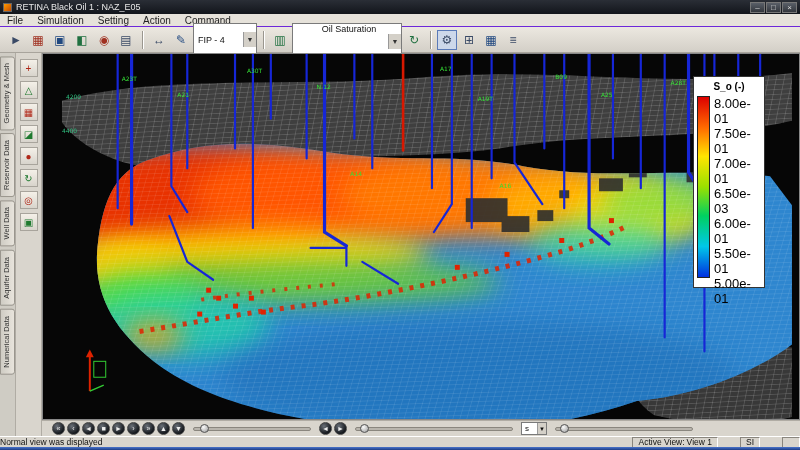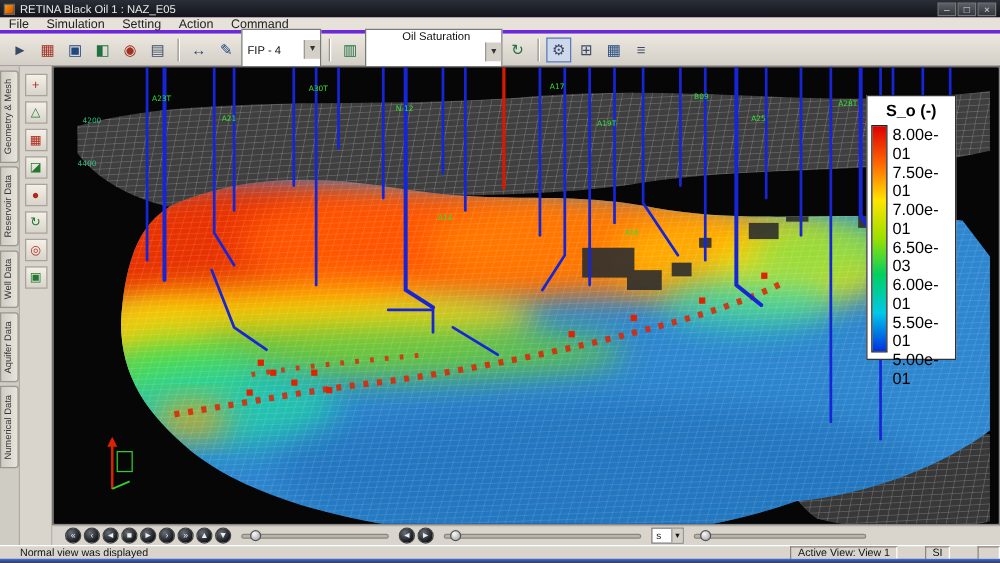--- a/index.html
+++ b/index.html
@@ -1,32 +1,32 @@
 <!DOCTYPE html>
 <html><head>
 <meta charset="utf-8">
 <style>
   html,body{margin:0;padding:0;background:#222;}
   *{box-sizing:border-box;}
   .app{position:relative;width:800px;height:450px;overflow:hidden;
-       font-family:"Liberation Sans","DejaVu Sans",sans-serif;background:#f0abfc;}
+       font-family:"Liberation Sans","DejaVu Sans",sans-serif;background:#ffffff;}
 
   
   .titlebar{position:absolute;left:0;top:0;width:800px;height:14px;
     background:linear-gradient(180deg,#2a2e36,#12151b);display:flex;align-items:center;
     color:#e8e8e8;font-size:9px;padding:0 3px;}
   .appicon{width:9px;height:9px;background:linear-gradient(135deg,#ff9a00,#c44a00);
     border:1px solid #666;margin-right:4px;}
   .winbtns{margin-left:auto;display:flex;gap:1px;}
   .winbtn{width:15px;height:11px;background:linear-gradient(180deg,#5a5f68,#33373d);
     border:1px solid #777;color:#ddd;font-size:8px;line-height:9px;text-align:center;}
 
   
   .menubar{position:absolute;left:0;top:14px;width:800px;height:13px;background:#e6e2da;
-    border-bottom:3px solid #6d28d9;display:flex;align-items:center;font-size:10px;color:#222;}
+    border-bottom:1px solid #6d28d9;display:flex;align-items:center;font-size:10px;color:#222;}
   .menuitem{padding:0 7px;height:13px;line-height:13px;}
 
   
   .toolbar{position:absolute;left:0;top:27px;width:800px;height:26px;
     background:linear-gradient(180deg,#ece8e0,#d3cfc7);border-bottom:1px solid #a8a49c;
     display:flex;align-items:center;padding:0 6px;gap:2px;}
   .icon-btn{width:20px;height:20px;display:flex;align-items:center;justify-content:center;
     font-size:12px;color:#3a4a66;border:1px solid transparent;}
   .icon-btn.c1{color:#a03020;} .icon-btn.c2{color:#207040;} .icon-btn.c3{color:#204880;}
   .icon-btn.pressed{background:#cdd8ea;border:1px solid #5a7ab8;}
@@ -53,21 +53,21 @@
   .tool-ic:nth-child(odd){color:#b02818;} .tool-ic:nth-child(even){color:#1f7a2f;}
 
   
   .viewport{position:absolute;left:42px;top:53px;width:758px;height:367px;background:#050505;
     border:1px solid #888;}
   .viewport svg{display:block;}
 
   
   .legend{position:absolute;right:34px;top:22px;width:72px;height:212px;background:#fff;
     border:1px solid #333;padding:4px 3px;}
-  .legend-title{text-align:center;font-weight:bold;font-size:13px;color:#000;}
+  .legend-title{text-align:center;font-weight:bold;font-size:10px;color:#000;}
   .legend-body{display:flex;margin-top:4px;height:182px;}
   .legend-bar{width:14px;height:100%;border:1px solid #222;
     background:linear-gradient(180deg,#dd0000 0%,#ff6a00 17%,#ffe400 33%,#9ae000 50%,#00d060 66%,#00c8e8 83%,#0030e0 100%);}
   .legend-ticks{display:flex;flex-direction:column;justify-content:space-between;
     margin-left:4px;font-size:13px;color:#000;}
 
   
   .controls{position:absolute;left:42px;top:420px;width:758px;height:16px;background:#d9d5cd;
     border-top:1px solid #b0aca4;display:flex;align-items:center;padding-left:10px;gap:2px;}
   .cbtn{width:13px;height:13px;border-radius:50%;flex:0 0 auto;
@@ -79,21 +79,21 @@
     background:radial-gradient(circle at 35% 30%,#fafafa,#9a9a9a);border:1px solid #555;}
   .s1{width:118px;} .s2{width:158px;} .s3{width:138px;}
   .unitbox{width:26px;height:13px;background:#fff;border:1px solid #7a7a7a;font-size:8px;
     display:flex;align-items:center;padding-left:3px;color:#111;flex:0 0 auto;}
   .unitbox .caret{margin-left:auto;width:9px;height:11px;background:#d4d0c8;border-left:1px solid #999;
     font-size:6px;display:flex;align-items:center;justify-content:center;}
 
   
   .statusbar{position:absolute;left:0;top:436px;width:800px;height:11px;background:#d9d5cd;
     display:flex;align-items:center;font-size:8.5px;color:#111;border-top:1px solid #fff;}
-  .status-msg{padding-left:16px;}
+  .status-msg{padding-left:0;}
   .status-right{margin-left:auto;display:flex;height:11px;gap:22px;}
   .status-seg{border:1px solid;border-color:#8a867e #fff #fff #8a867e;padding:0 5px;
     display:flex;align-items:center;gap:2px;}
   .taskbar{position:absolute;left:0;top:447px;width:800px;height:3px;
     background:linear-gradient(180deg,#4a74cc,#1d3d85);}
 </style>
 </head>
 <body>
 
 <div class="app">

